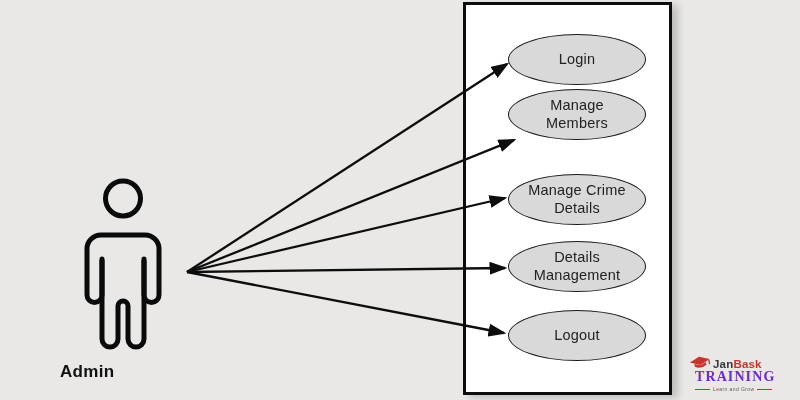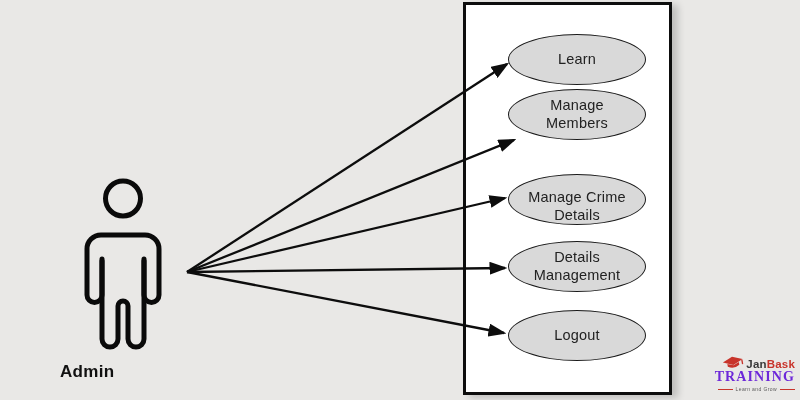--- a/index.html
+++ b/index.html
@@ -37,21 +37,21 @@
   .uc-label{
     font-size:14.5px;
     line-height:1.2;
     color:#222222;
     text-align:center;
     white-space:pre-line;
     letter-spacing:0.2px;
   }
   .uc1{top:34px;}
   .uc2{top:89px;}
-  .uc3{top:174px;align-items:flex-end;}
+  .uc3{top:174px;}
   .uc4{top:241px;}
   .uc5{top:310px;}
   
   .actor{
     position:absolute;left:60px;top:175px;
     width:126px;height:178px;
   }
   .actor-label{
     position:absolute;left:60px;top:362px;
     width:126px;
@@ -69,21 +69,21 @@
   }
   .connections line{
     stroke:#0d0d0d;
     stroke-width:2.3;
   }
   
   .logo{
     position:absolute;
     right:5px;bottom:8px;
     width:100px;
-    display:flex;flex-direction:column;align-items:flex-end;margin-top:8px;
+    display:flex;flex-direction:column;align-items:flex-start;margin-top:8px;
   }
   .logo-row1{
     display:flex;align-items:center;gap:2px;
     margin-left:-6px;
   }
   .logo-cap{transform:rotate(-10deg);margin-top:-2px;}
   .logo-brand{
     font-size:11.5px;font-weight:700;letter-spacing:0.2px;
   }
   .logo-jan{color:#3a3a3a;}
@@ -105,21 +105,21 @@
   }
 </style>
 </head>
 <body>
 
 <div class="stage">
 
   <div class="boundary"></div>
 
   <div class="usecase uc1">
-    <span class="uc-label">Learn</span>
+    <span class="uc-label">Login</span>
   </div>
   <div class="usecase uc2">
     <span class="uc-label">Manage
 Members</span>
   </div>
   <div class="usecase uc3">
     <span class="uc-label">Manage Crime
 Details</span>
   </div>
   <div class="usecase uc4">

